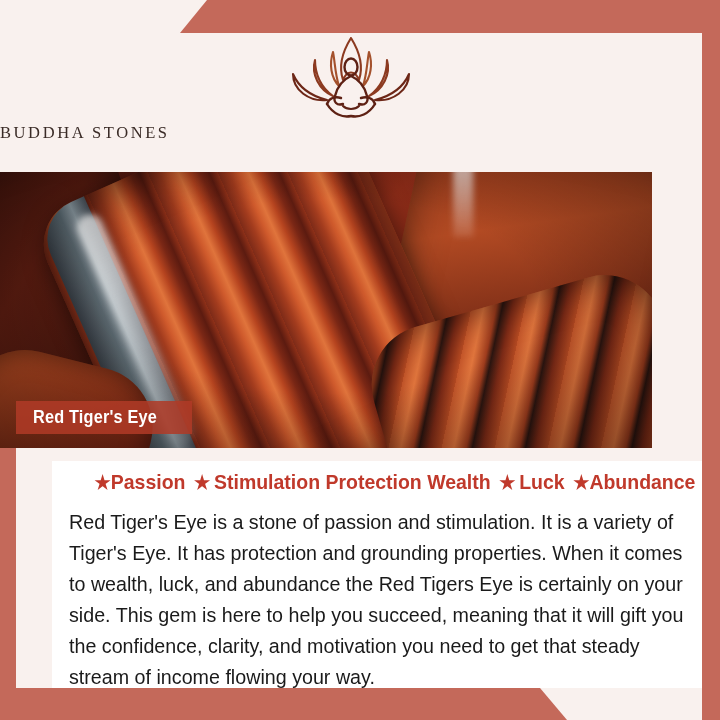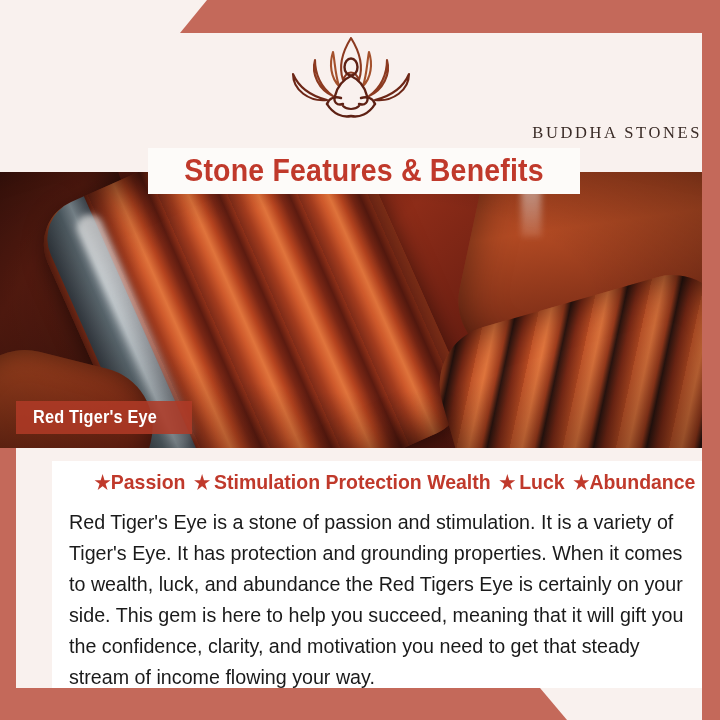--- a/index.html
+++ b/index.html
@@ -73,21 +73,21 @@
     height: 150px;
     background: #f9f1ee;
     z-index: 2;
   }
 
   .logo-wrap {
     position: absolute;
     top: 8px;
     left: 0;
     width: 702px;
-    text-align: right;
+    text-align: left;
   }
   .logo-mark {
     display: block;
     margin: 0 auto;
   }
   .logo-word {
     display: block;
     margin-top: 1px;
     font-family: "Liberation Serif", serif;
     font-size: 16.5px;
@@ -119,21 +119,21 @@
     transform: scaleX(0.92);
     transform-origin: center center;
     white-space: nowrap;
   }
 
   
   .photo {
     position: absolute;
     top: 172px;
     left: 0;
-    width: 720px;
+    width: 652px;
     height: 276px;
     overflow: hidden;
     background: #5a1c12;
     z-index: 1;
   }
   .photo-canvas {
     position: absolute;
     inset: 0;
     background:
       radial-gradient(ellipse 150px 120px at 640px 90px, rgba(255,160,110,0.50), rgba(0,0,0,0) 70%),
@@ -384,23 +384,20 @@
           <path d="M56 74 C62 84, 72 88, 80 86 C88 88, 98 84, 104 74" stroke="#5e2114" stroke-width="2.4"></path>
           <path d="M56 74 C58 68, 64 66, 70 68" stroke="#5e2114" stroke-width="2.4"></path>
           <path d="M104 74 C102 68, 96 66, 90 68" stroke="#5e2114" stroke-width="2.4"></path>
 
           <path d="M72 76 C76 80, 84 80, 88 76" stroke="#5e2114" stroke-width="2.2"></path>
         </g>
       </svg>
       <span class="logo-word">BUDDHA STONES</span>
     </div>
 
-    <div class="title-band">
-      <div class="title-text">Stone Features &amp; Benefits</div>
-    </div>
   </div>
 
   <div class="photo">
     <div class="photo-canvas">
       <div class="stone-left"></div>
       <div class="stone-tr"></div>
       <div class="stone-main"></div>
       <div class="stone-br"></div>
       <div class="stone-bl"></div>
       <div class="photo-vignette"></div>

